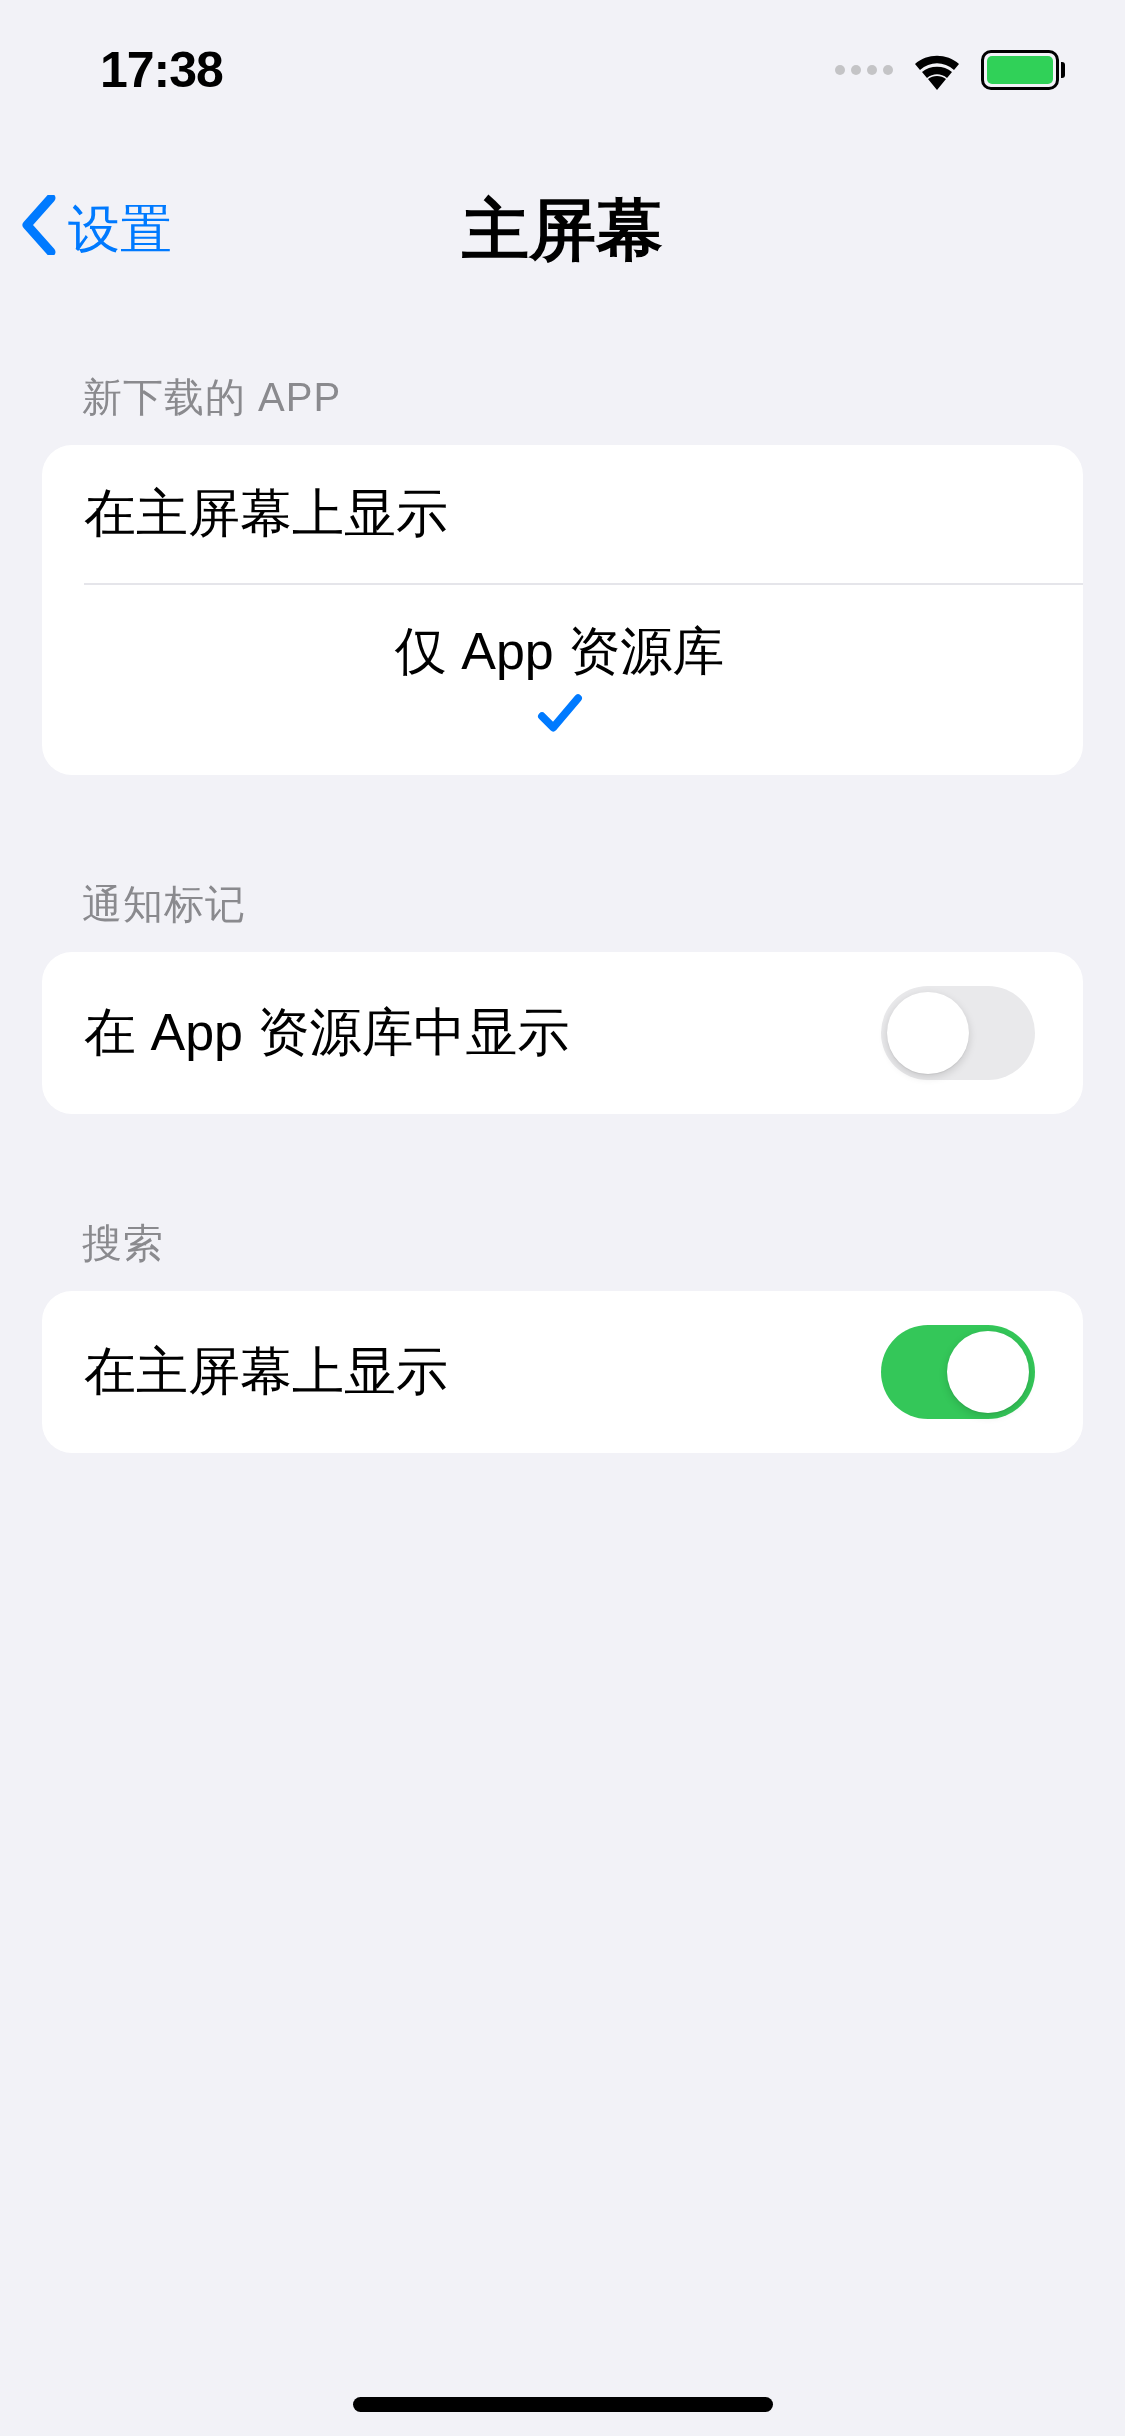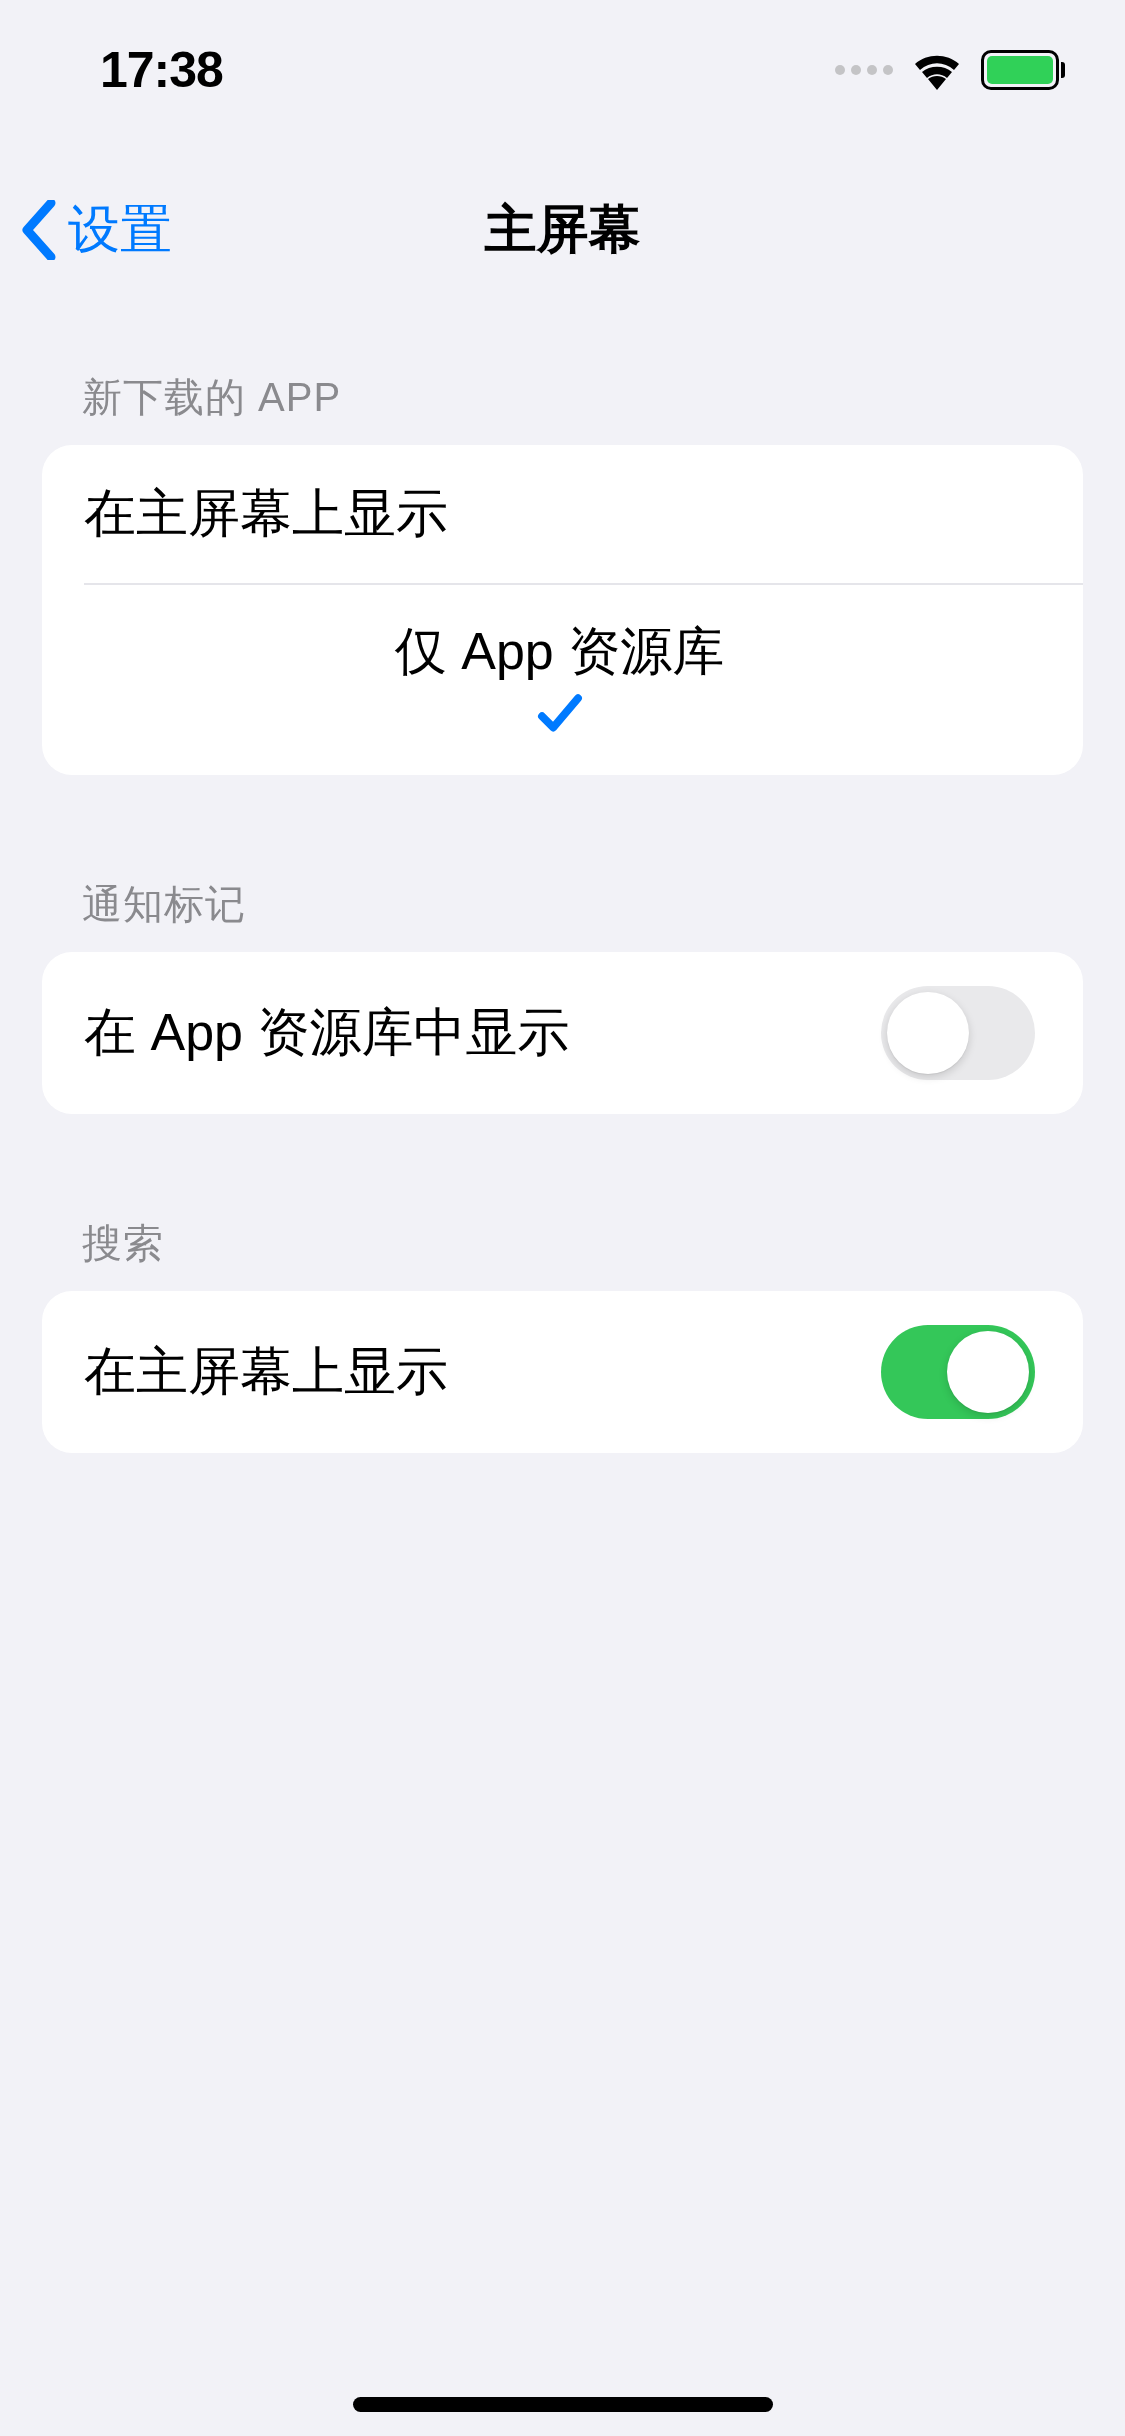--- a/index.html
+++ b/index.html
@@ -89,37 +89,37 @@
       top: 165px;
       left: 0;
       right: 0;
       height: 130px;
       display: flex;
       align-items: center;
       padding: 0 20px;
     }
     .nav-back {
       display: flex;
-      align-items: center;
+      align-items: flex-start;
       gap: 10px;
       color: #007aff;
     }
     .nav-back svg {
       width: 38px;
       height: 60px;
     }
     .nav-back-label {
       font-size: 52px;
       font-weight: 400;
     }
     .nav-title {
       position: absolute;
       left: 50%;
       transform: translateX(-50%);
-      font-size: 52px;
+      font-size: 67px;
       font-weight: 600;
       color: #000;
     }
 
     
     .content {
       position: absolute;
       top: 340px;
       left: 0;
       right: 0;

